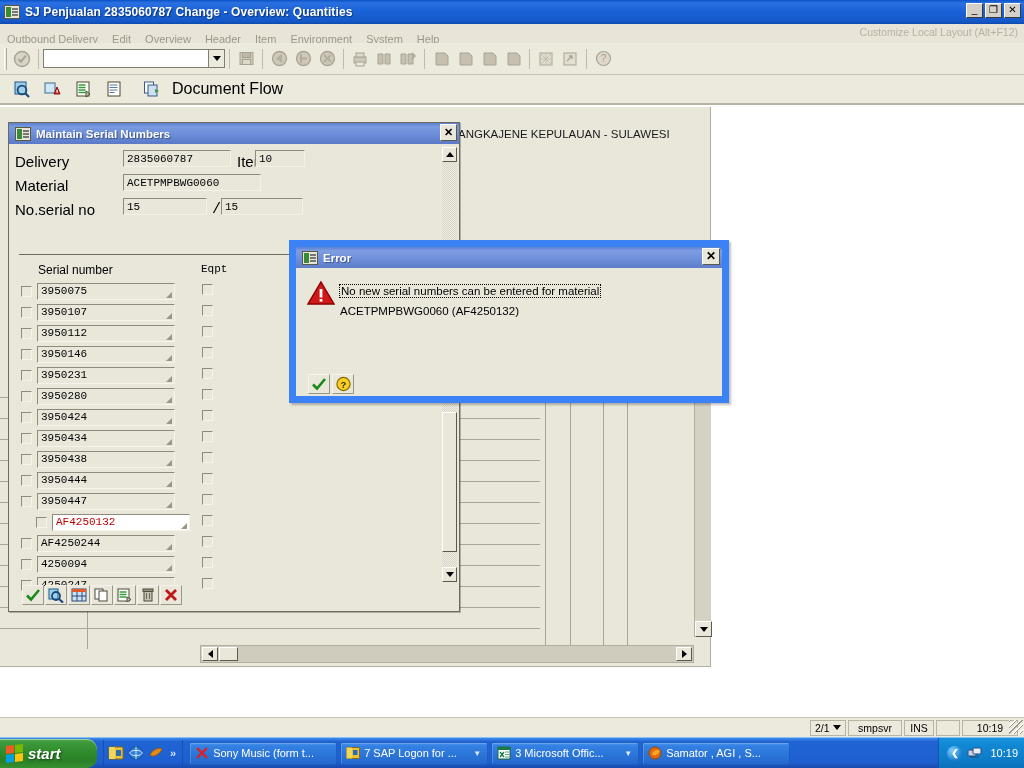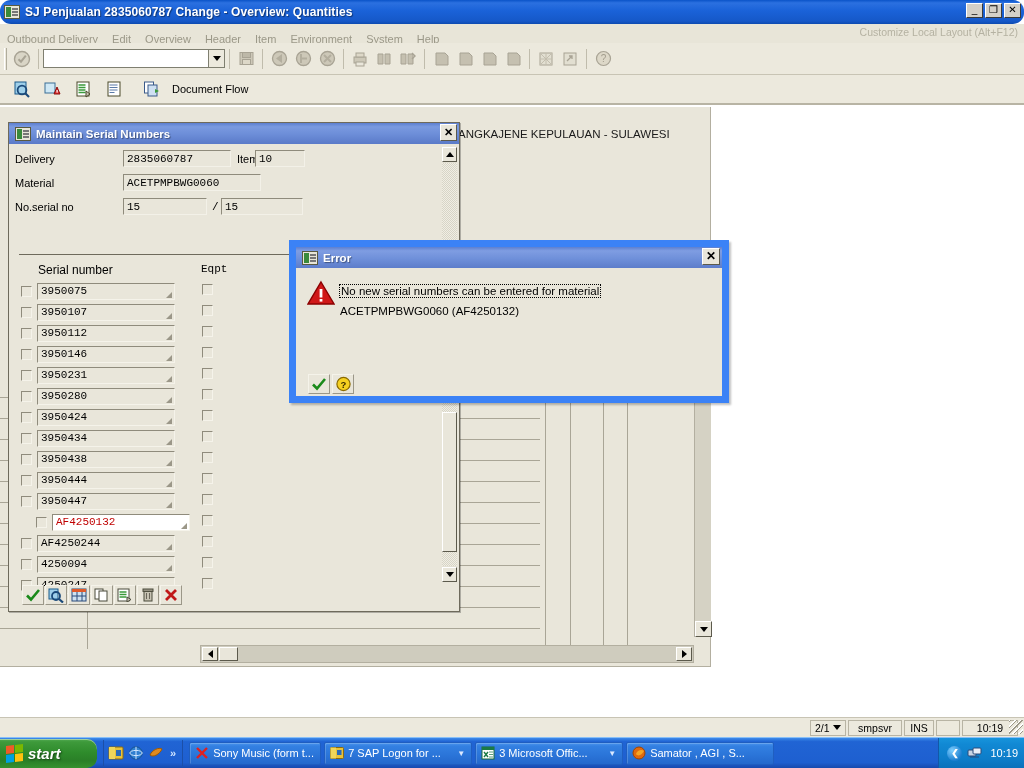--- a/index.html
+++ b/index.html
@@ -14,21 +14,21 @@
   #screen { position: relative; width: 1024px; height: 768px; background:#fff; }
 
   
   .sap-window {
     position:absolute; left:0; top:0; width:1024px; height:737px;
     background:#ffffff;
   }
   .titlebar {
     position:absolute; left:0; top:0; width:1024px; height:24px;
     background: linear-gradient(to bottom,#0a53c8 0%, #2b70e0 12%, #1a62d8 45%, #1558c8 88%, #0d4ab0 100%);
-    display:flex; align-items:center;border-radius:11px;
+    display:flex; align-items:center;
   }
   .title-icon {
     width:16px; height:14px; margin-left:4px; margin-right:5px;
     background:#e8e6d8; border:1px solid #5a5a40; position:relative; flex:none;
   }
   .title-icon::before{
     content:""; position:absolute; left:1px; top:1px; width:5px; height:10px; background:#3a8a3a;
   }
   .title-icon::after{
     content:""; position:absolute; left:7px; top:2px; width:6px; height:2px;
@@ -79,21 +79,21 @@
   .cmd-arrow::after{
     content:""; border-left:4px solid transparent; border-right:4px solid transparent;
     border-top:5px solid #000;
   }
 
   .toolbar2 {
     position:absolute; left:0; top:75px; width:1024px; height:30px;
     background:#ece9dd; border-bottom:2px solid #b8b4a4;
     display:flex; align-items:center; padding-left:10px; gap:7px;
   }
-  .docflow-label { font-size:11px; color:#000; margin-left:1px; }
+  .docflow-label { font-size:16px; color:#000; margin-left:1px; }
 
   .canvas {
     position:absolute; left:0; top:107px; width:1024px; height:610px;
     background:#ffffff;
   }
 
   
   .bg-panel {
     position:absolute; left:0; top:0; width:711px; height:560px;
     background:#e9e6da; border:1px solid #b3afa0; border-top:none; border-left:none;
@@ -149,21 +149,21 @@
     display:flex; align-items:center; position:relative;
   }
   .msn-title-text { color:#fff; font-size:11.5px; font-weight:bold; text-shadow:1px 1px 1px rgba(0,0,0,.4); }
   .msn-close {
     position:absolute; right:2px; top:1px; width:17px; height:17px; background:#e9e6da;
     border:1px solid #fff; border-right-color:#5c5a4c; border-bottom-color:#5c5a4c;
     font-size:11px; font-weight:bold; line-height:15px; text-align:center; color:#000;
   }
   .msn-body { position:relative; width:100%; height:468px; }
 
-  .fld-label { position:absolute; font-size:11px; color:#000; }
+  .fld-label { position:absolute; font-size:15px; color:#000; }
   .fld-in {
     position:absolute; height:17px; background:#e9e6da;
     border-top:1px solid #8f8b7c; border-left:1px solid #8f8b7c;
     border-right:1px solid #f3f1e8; border-bottom:1px solid #f3f1e8;
     font-family:"Liberation Mono", monospace; font-size:11px; color:#000;
     padding-left:3px; line-height:16px; white-space:nowrap; overflow:hidden;
   }
   .msn-hr { position:absolute; left:10px; top:110px; width:400px; height:2px;
     border-top:1px solid #6e6a5c; }
 
@@ -787,21 +787,21 @@
       </span>
       <span class="ql-icon">
         <svg width="16" height="16" viewBox="0 0 16 16">
           <path d="M2 10 C4 5, 11 2, 14 4 C12 9, 5 13, 2 10 Z" fill="#e08a20" stroke="#a05a00"></path>
         </svg>
       </span>
       <span class="ql-more">»</span>
     </div>
 
     <div class="tasks">
-      <div class="task" style="width:132px;">
+      <div class="task" style="width:148px;">
         <span class="task-ico">
           <svg width="14" height="14" viewBox="0 0 14 14">
               <path d="M2 2 L12 12 M12 2 L2 12" stroke="#e02020" stroke-width="2.4"></path>
             </svg>
         </span>
         <span>Sony Music (form t...</span>
       </div>
 
       <div class="task" style="width:148px;">
         <span class="task-ico">

